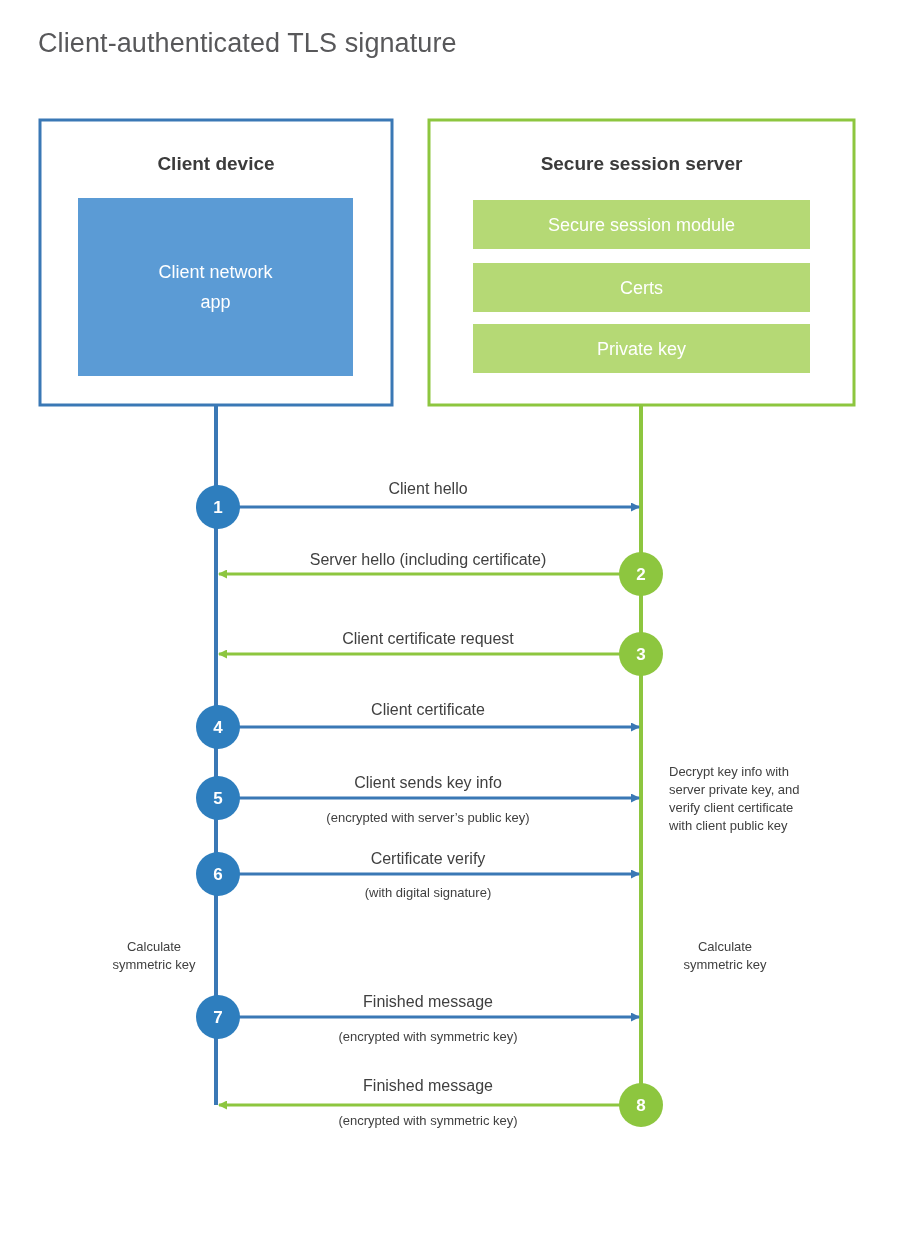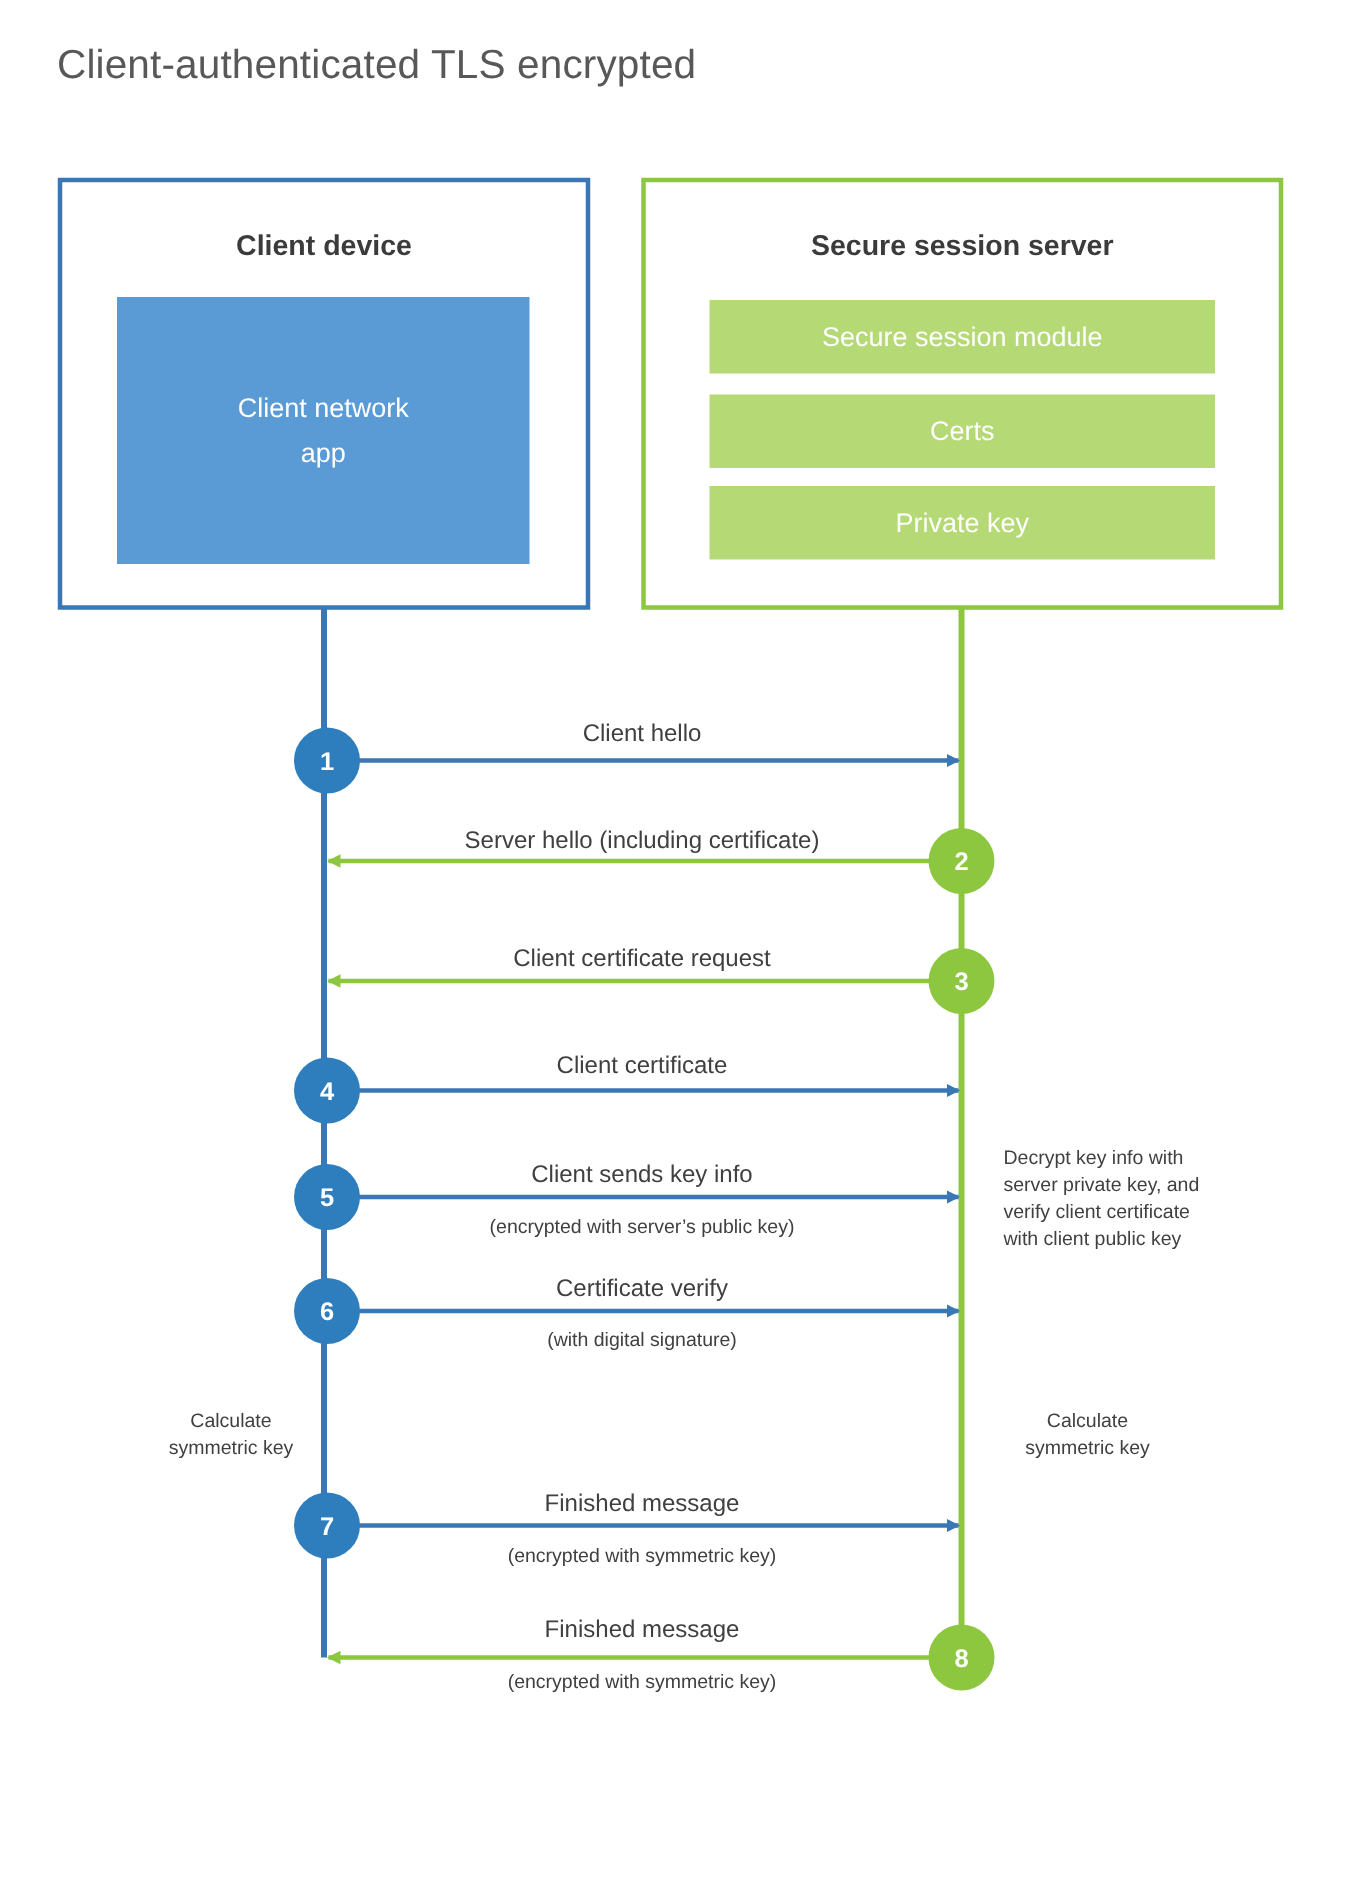--- a/index.html
+++ b/index.html
@@ -76,21 +76,21 @@
     font-family: "Liberation Sans", sans-serif;
   }
   .note-text.center { text-anchor: middle; }
   .note-text.start { text-anchor: start; }
 </style>
 </head>
 <body>
 
 <div class="page">
 
-  <div class="diagram-title">Client-authenticated TLS encrypted</div>
+  <div class="diagram-title">Client-authenticated TLS signature</div>
 
   <svg class="flow" viewBox="0 0 900 1256" xmlns="http://www.w3.org/2000/svg">
     <defs>
       <marker id="arrow-blue-right" markerWidth="9" markerHeight="9" refX="8" refY="4.5" orient="auto" markerUnits="userSpaceOnUse">
         <path d="M0,0 L9,4.5 L0,9 z" fill="#3a78b5"></path>
       </marker>
       <marker id="arrow-green-left" markerWidth="9" markerHeight="9" refX="8" refY="4.5" orient="auto" markerUnits="userSpaceOnUse">
         <path d="M0,0 L9,4.5 L0,9 z" fill="#8dc63f"></path>
       </marker>
     </defs>

